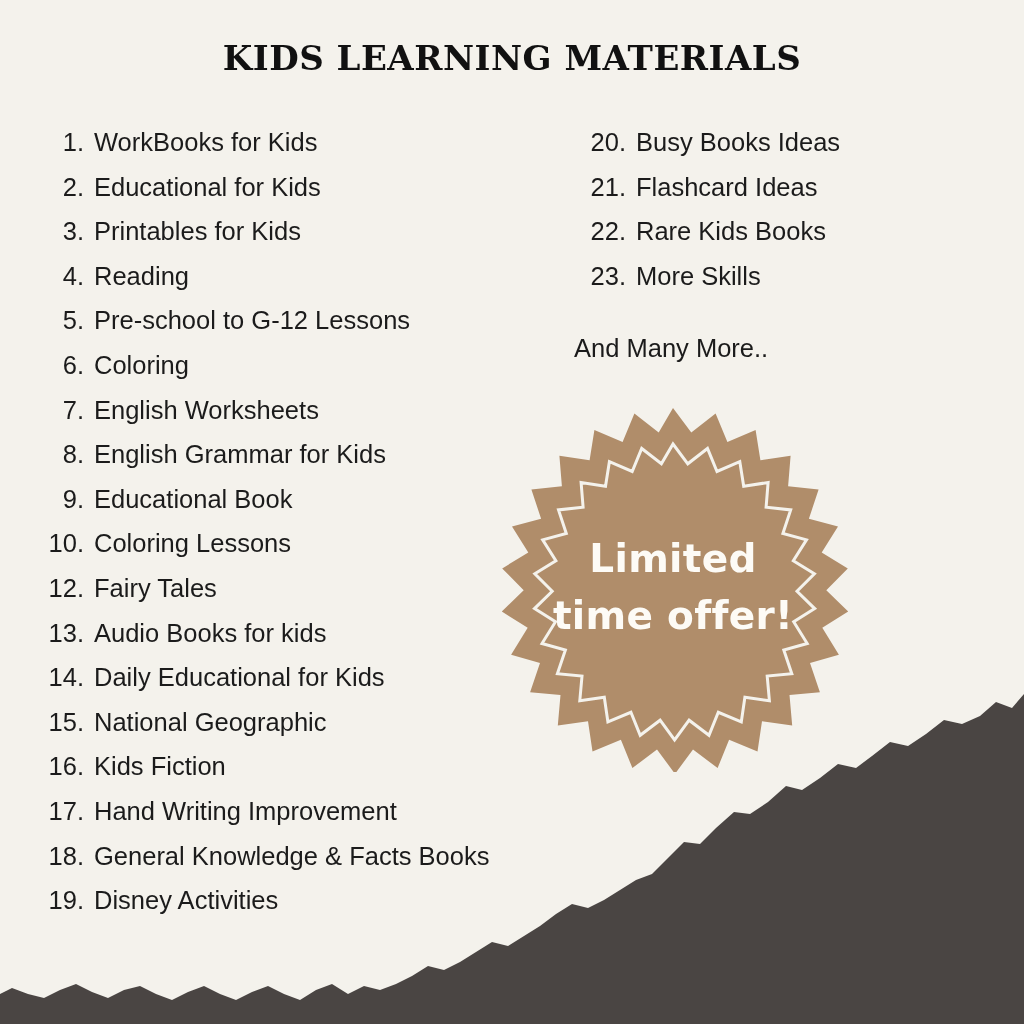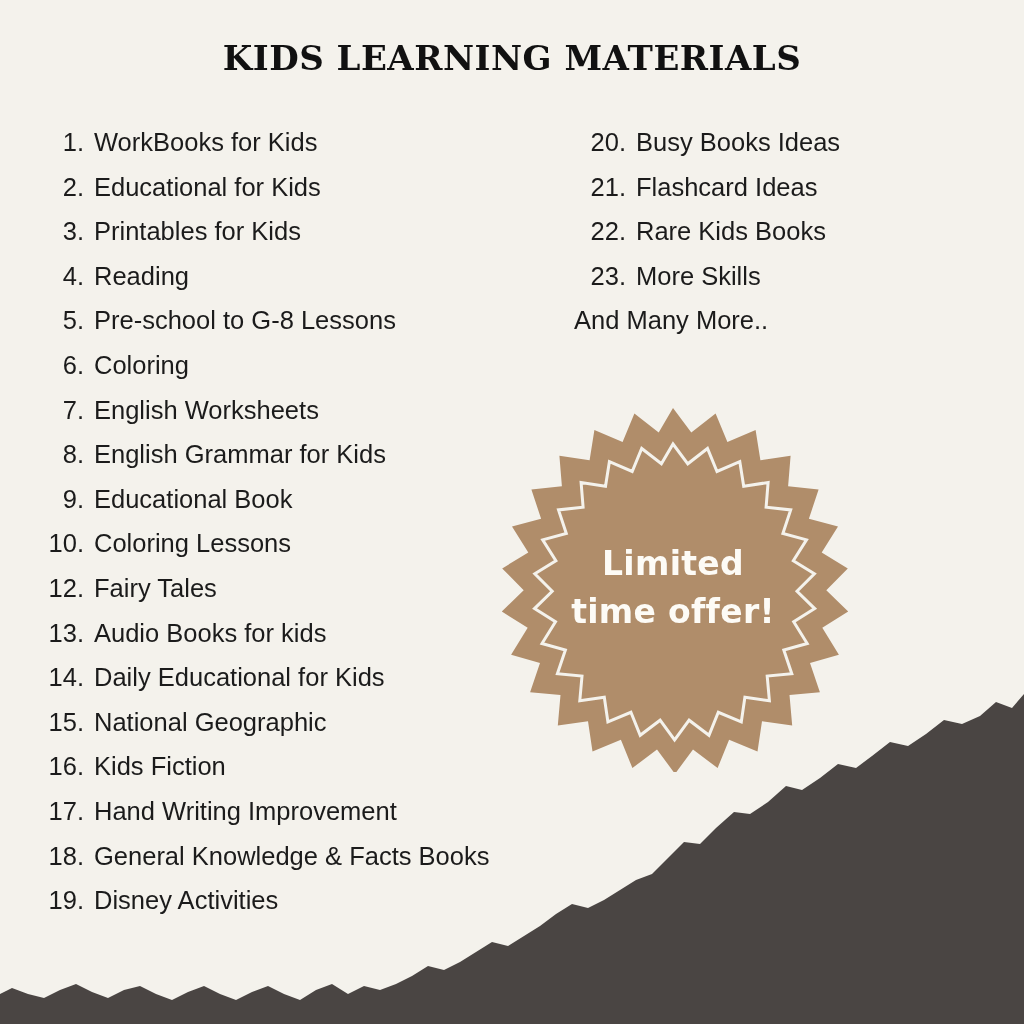--- a/index.html
+++ b/index.html
@@ -77,20 +77,21 @@
     flex: 0 1 auto;
     text-align: center;
   }
 
   .more {
     display: flex;
     align-items: baseline;
     height: 44.6px;
     padding-left: 14px;
     white-space: nowrap;
+    margin-top: 28px;
   }
 
   
   .badge {
     position: absolute;
     left: 489px;
     top: 404px;
     width: 368px;
     height: 368px;
   }
@@ -105,21 +106,21 @@
     top: 0;
     width: 368px;
     height: 368px;
     display: flex;
     flex-direction: column;
     align-items: center;
     justify-content: center;
     color: #fdfbf6;
     font-family: "DejaVu Sans", sans-serif;
     font-weight: bold;
-    font-size: 33px;
+    font-size: 39px;
     line-height: 1.45;
     text-align: center;
     letter-spacing: 0.3px;
     pointer-events: none;
   }
 
   
   .torn {
     position: absolute;
     left: 0;
@@ -149,21 +150,21 @@
     <div class="row">
       <span class="num">3.</span>
       <span class="label">Printables for Kids</span>
     </div>
     <div class="row">
       <span class="num">4.</span>
       <span class="label">Reading</span>
     </div>
     <div class="row">
       <span class="num">5.</span>
-      <span class="label">Pre-school to G-8 Lessons</span>
+      <span class="label">Pre-school to G-12 Lessons</span>
     </div>
     <div class="row">
       <span class="num">6.</span>
       <span class="label">Coloring</span>
     </div>
     <div class="row">
       <span class="num">7.</span>
       <span class="label">English Worksheets</span>
     </div>
     <div class="row">

